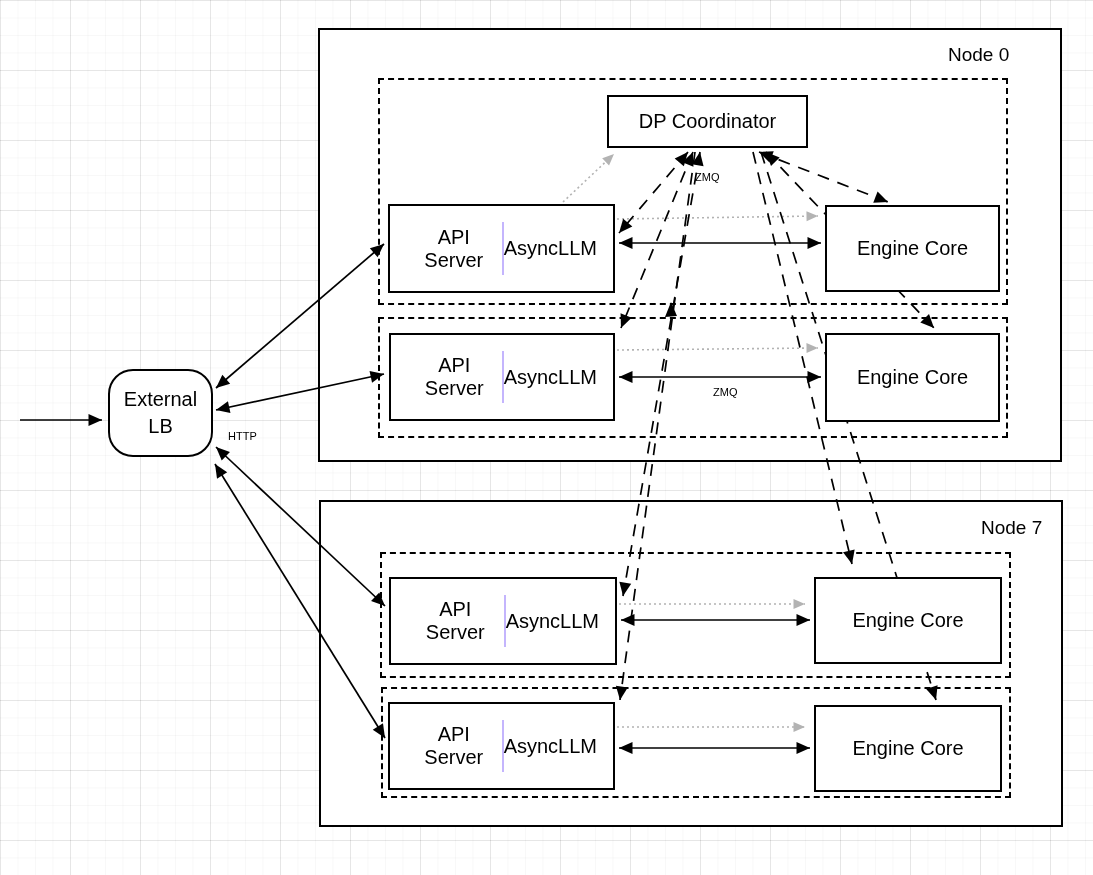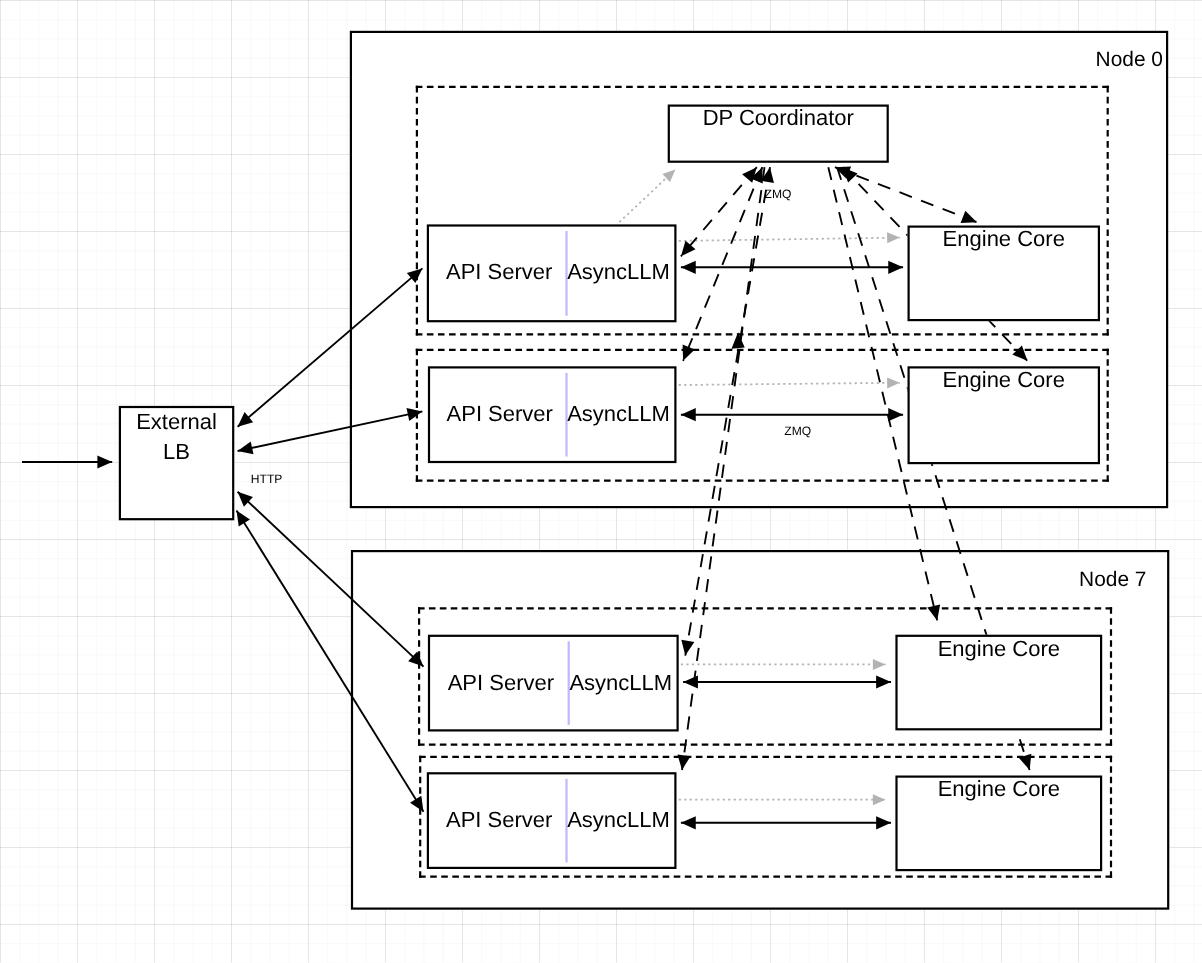--- a/index.html
+++ b/index.html
@@ -19,38 +19,38 @@
   }
   .node-label{
     position:absolute;top:9px;right:14px;font-size:19px;color:#000;z-index:4;
   }
   .rank{
     position:absolute;border:2px dashed #000;background:transparent;z-index:2;box-sizing:border-box;
   }
   svg.edges{position:absolute;left:0;top:0;z-index:3;pointer-events:none;}
   .box{
     position:absolute;background:#ffffff;border:2px solid #000;z-index:4;box-sizing:border-box;
-    display:flex;justify-content:center;
+    display:flex;align-items:center;justify-content:center;
     font-size:20px;color:#000;text-align:center;
   }
-  .split{display:flex;align-items:stretch;justify-content:flex-start;padding:4px;}
+  .split{display:flex;align-items:stretch;justify-content:flex-start;padding:16px;}
   .split .cell{display:flex;align-items:center;justify-content:center;height:100%;box-sizing:border-box;}
   .split .cell.right{border-left:2px solid #c4b5fd;flex:1;}
   .lb-text{line-height:1.35;}
   .edge-label{position:absolute;font-size:11px;color:#000;z-index:5;white-space:nowrap;}
 </style>
 </head>
 <body>
 
 <div id="canvas">
 
   <div class="node" style="left:318px;top:28px;width:744px;height:434px;"></div>
   <div class="node" style="left:319px;top:500px;width:744px;height:327px;"></div>
 
-  <div class="node-label" style="left:948px;top:44px;right:auto;margin-left:48px;">Node 0</div>
+  <div class="node-label" style="left:948px;top:44px;right:auto;">Node 0</div>
   <div class="node-label" style="left:981px;top:517px;right:auto;">Node 7</div>
 
   <div class="rank" style="left:378px;top:78px;width:630px;height:227px;"></div>
   <div class="rank" style="left:378px;top:317px;width:630px;height:121px;"></div>
   <div class="rank" style="left:380px;top:552px;width:631px;height:126px;"></div>
   <div class="rank" style="left:381px;top:687px;width:630px;height:111px;"></div>
 
   <svg class="edges" width="1093" height="875" viewBox="0 0 1093 875">
     <defs>
       <marker id="ab" orient="auto-start-reverse" markerUnits="userSpaceOnUse" markerWidth="16" markerHeight="13" refX="14" refY="6.5">
@@ -134,21 +134,21 @@
   <div class="box" style="left:825px;top:333px;width:175px;height:89px;">
     <span>Engine Core</span>
   </div>
   <div class="box" style="left:814px;top:577px;width:188px;height:87px;">
     <span>Engine Core</span>
   </div>
   <div class="box" style="left:814px;top:705px;width:188px;height:87px;">
     <span>Engine Core</span>
   </div>
 
-  <div class="box" style="left:108px;top:369px;width:105px;height:104px;">
+  <div class="box" style="left:108px;top:369px;width:105px;height:88px;border-radius:25px;">
     <div class="lb-text">
       <div>External</div>
       <div>LB</div>
     </div>
   </div>
 
   <div class="edge-label" style="left:228px;top:430px;text-align:center;">HTTP</div>
   <div class="edge-label" style="left:695px;top:171px;">ZMQ</div>
   <div class="edge-label" style="left:713px;top:386px;">ZMQ</div>
 

